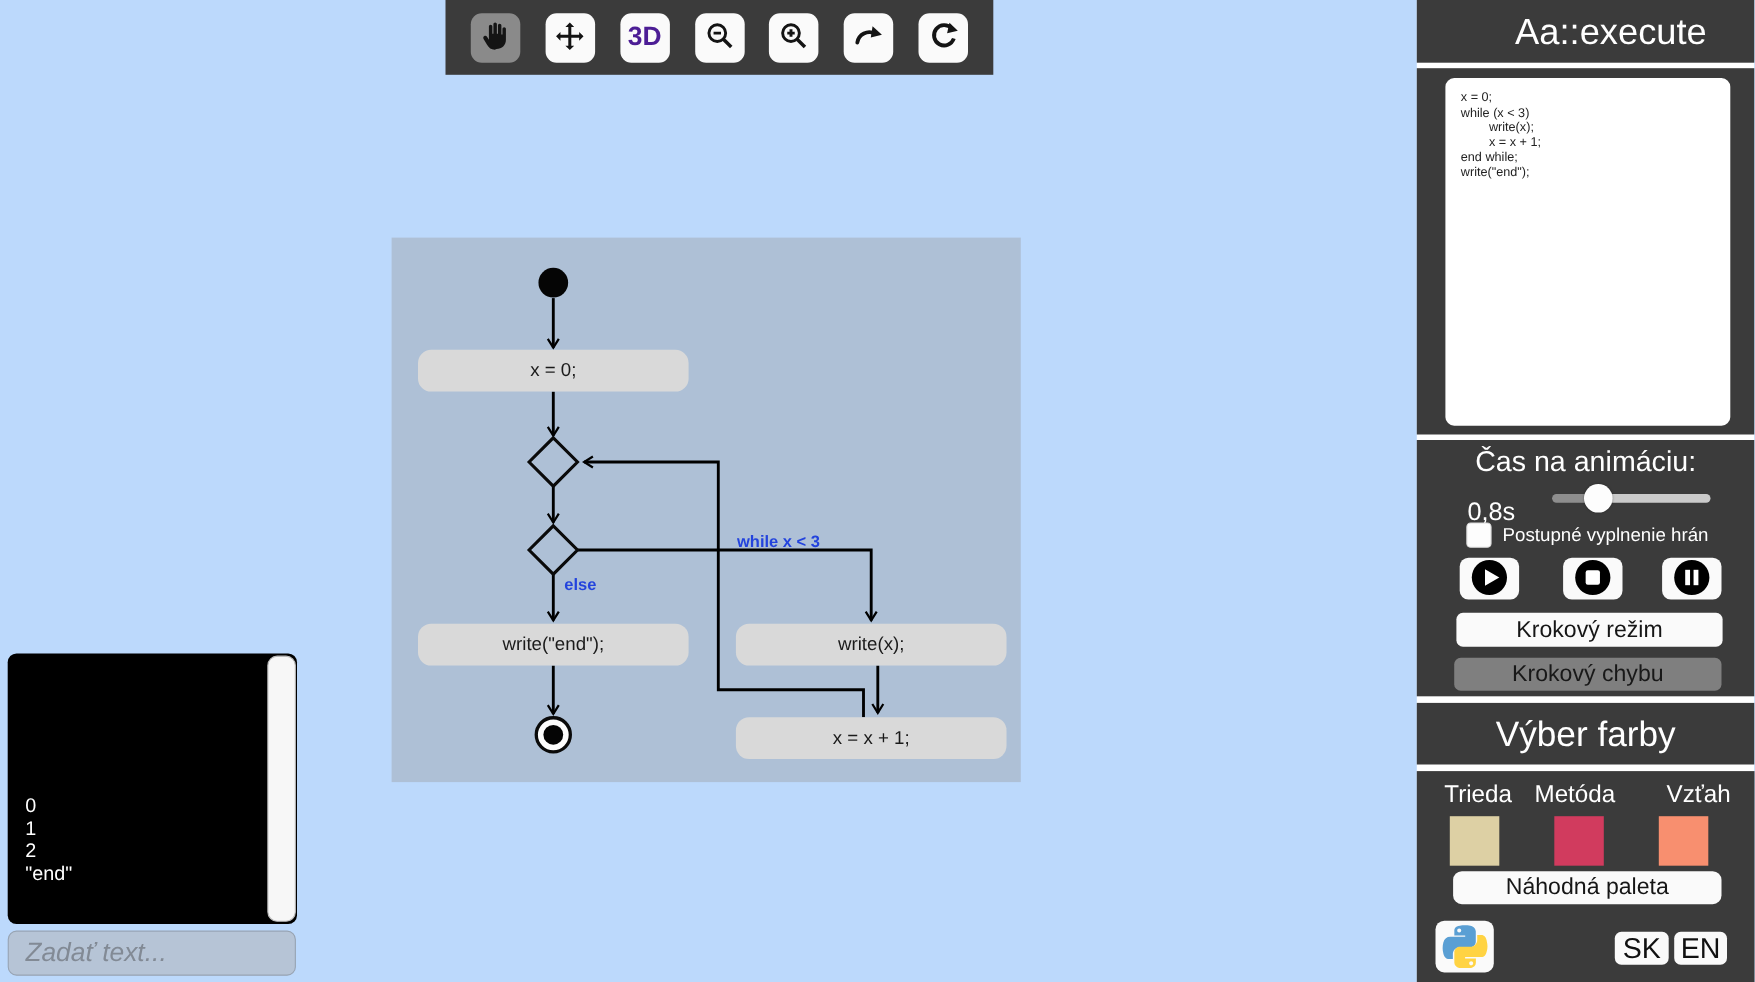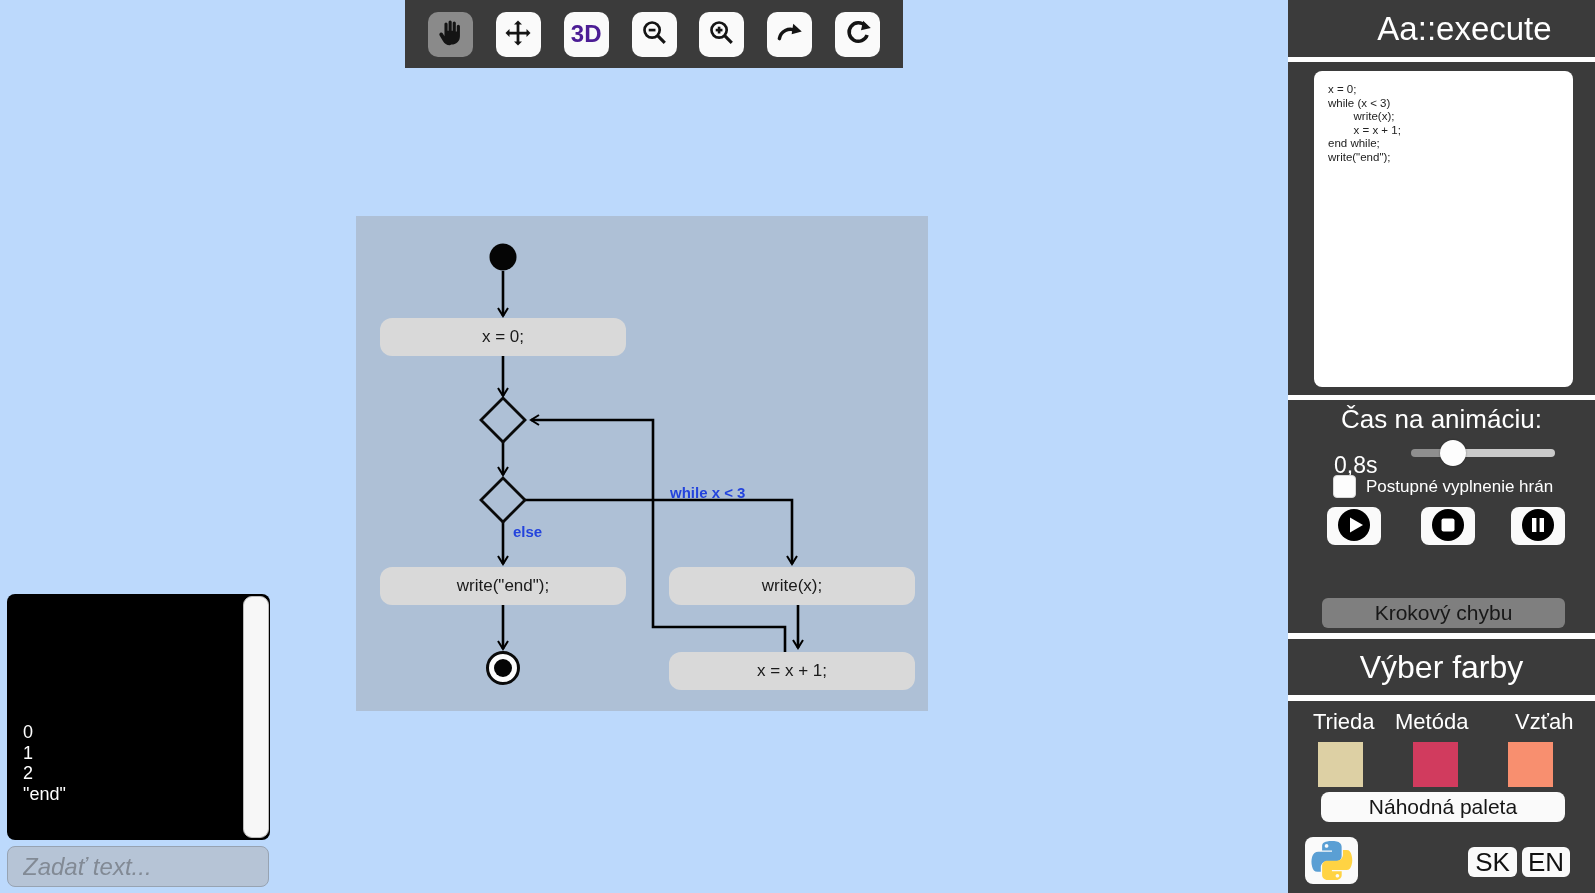--- a/index.html
+++ b/index.html
@@ -240,20 +240,21 @@
             <rect x="10.5" y="10.5" width="13" height="13" rx="2" fill="#fff"></rect>
           </svg></span>
     </button>
     <button class="media-btn" style="left:223px;">
       <span><svg width="34" height="34" viewBox="0 0 34 34">
             <circle cx="17" cy="17" r="16" fill="#000"></circle>
             <rect x="11" y="10" width="4.4" height="14" fill="#fff"></rect>
             <rect x="18.6" y="10" width="4.4" height="14" fill="#fff"></rect>
           </svg></span>
     </button>
+    <button class="panel-btn btn-step">Krokový režim</button>
     <button class="panel-btn btn-error">Krokový chybu</button>
   </div>
   <div class="gap6"></div>
 
   <div class="section sec-colorhead" style="background: rgb(59, 59, 59);">
     <div class="big">Výber farby</div>
   </div>
   <div class="gap6"></div>
 
   <div class="section sec-colors" style="background: rgb(59, 59, 59); padding-left: 16px;">

